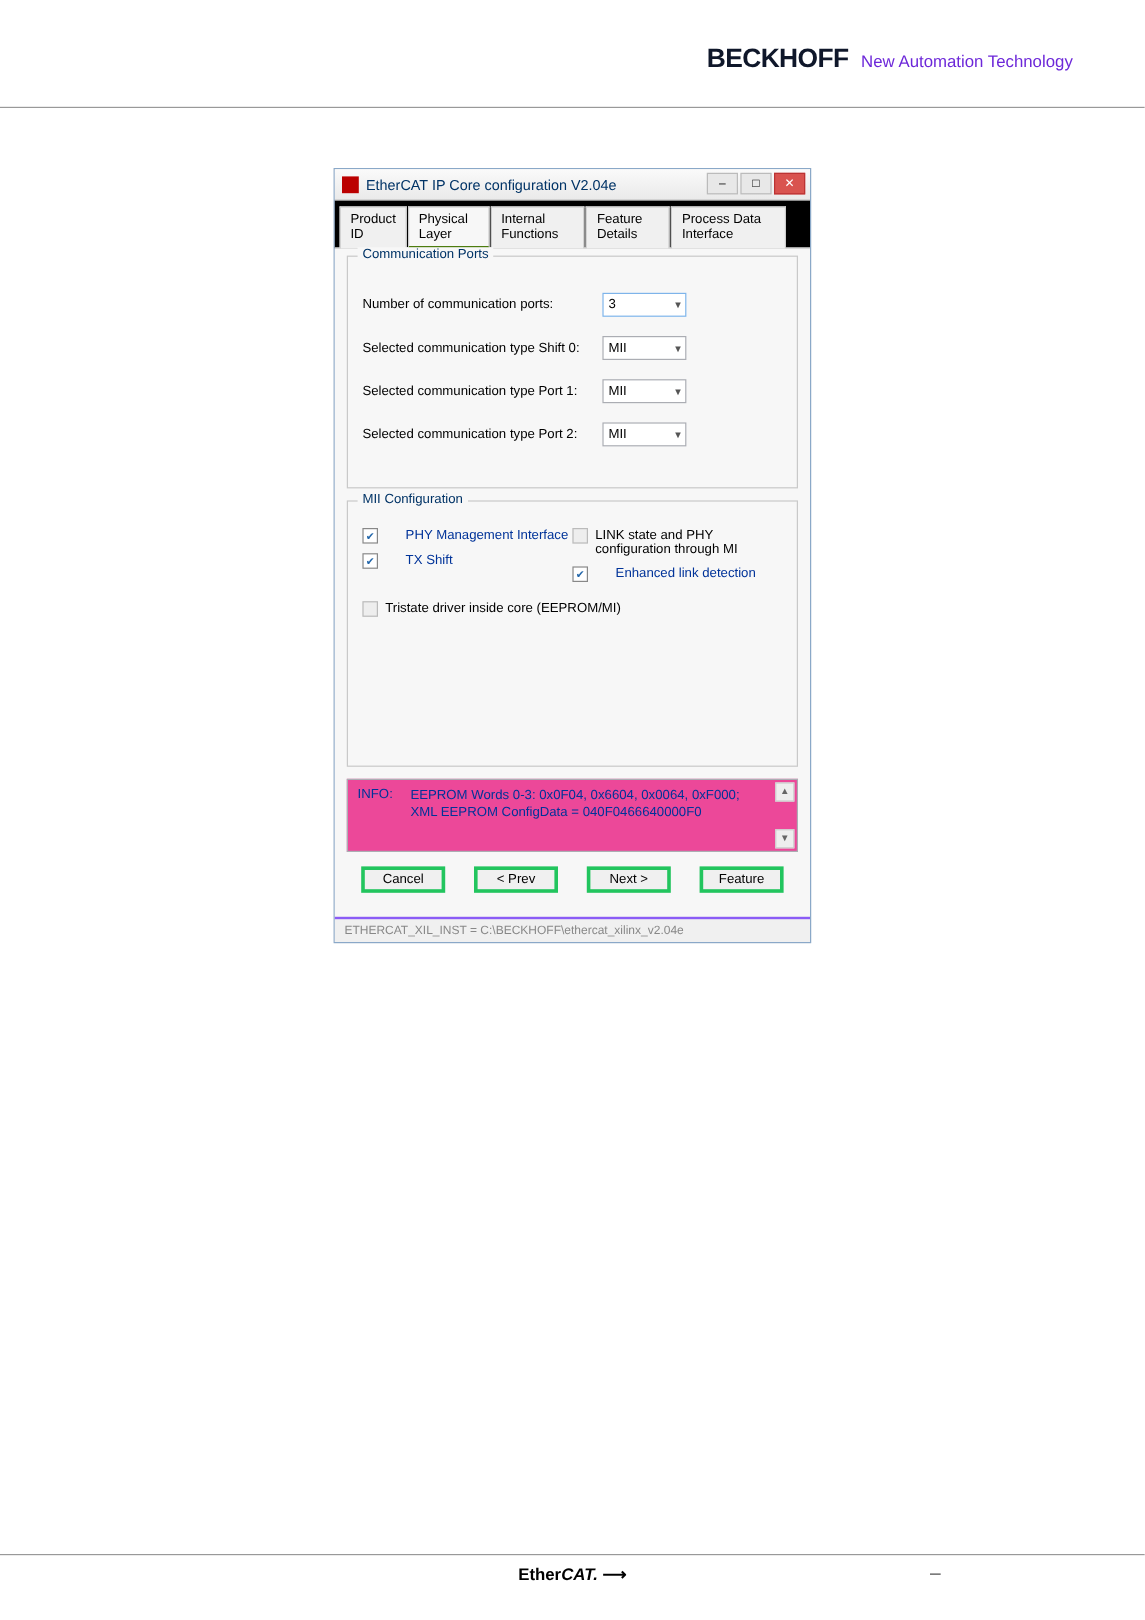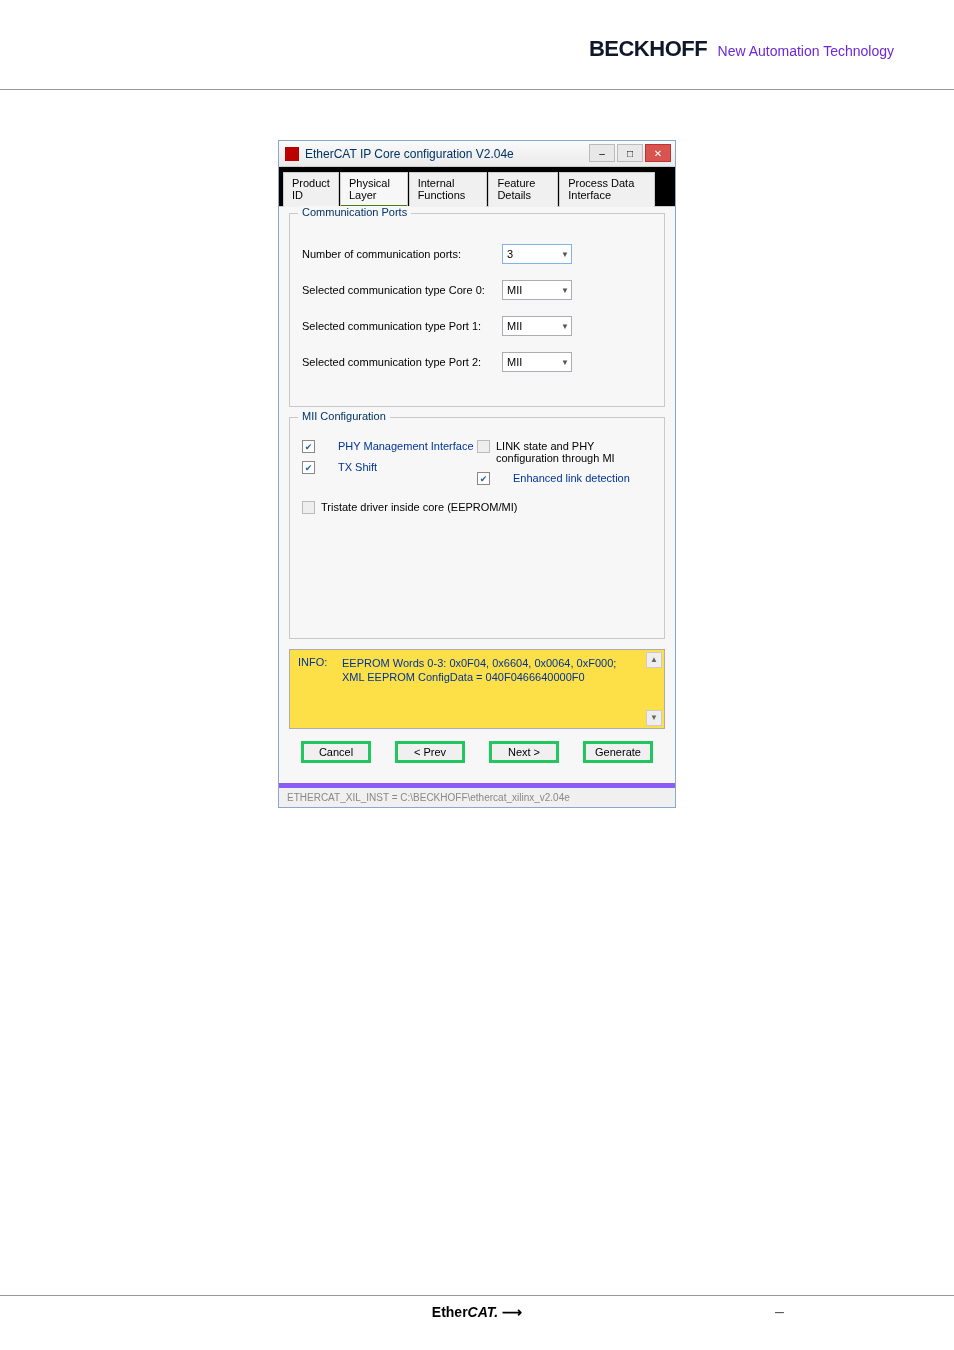--- a/index.html
+++ b/index.html
@@ -28,29 +28,29 @@
   .combo.sel { border-color: #7eb4ea; }
   .combo .arrow { font-size: 8px; color: #555; }
   .mii-group .cbrow { display: flex; align-items: flex-start; margin: 8px 0; }
   .cb { width: 13px; height: 13px; border: 1px solid #888; background: #fff; margin-right: 6px; display: inline-flex; align-items: center; justify-content: center; font-size: 9px; color: #1a4; flex-shrink: 0; }
   .cb.checked::after { content: "✔"; font-size: 9px; color: #2266aa; }
   .cb.disabled { background: #eee; border-color: #bbb; }
   .cblabel { font-size: 11px; }
   .cblabel.link { color: #003399; margin-left: 17px; }
   .mii-cols { display: flex; }
   .mii-col { width: 50%; }
-  .info-box { background: #fde047; border: 1px solid #abadb3; height: 80px; padding: 6px 8px; font-size: 11px; color: #003399; margin: 6px 0 12px 0; position: relative; }
+  .info-box { background: #ec4899; border: 1px solid #abadb3; height: 61px; padding: 6px 8px; font-size: 11px; color: #003399; margin: 6px 0 12px 0; position: relative; }
   .info-label { color: #003399; position: absolute; left: 8px; top: 6px; }
   .info-text { margin-left: 44px; display: block; line-height: 1.3; }
   .info-scroll { position: absolute; right: 2px; top: 2px; bottom: 2px; width: 16px; display: flex; flex-direction: column; justify-content: space-between; }
   .scroll-btn { width: 16px; height: 16px; background: #eee; border: 1px solid #ccc; font-size: 8px; text-align: center; line-height: 14px; color: #666; }
   .btn-row { display: flex; justify-content: space-between; padding: 0 12px 10px 12px; }
   .btn-row-inner { display: flex; gap: 24px; justify-content: center; width: 100%; }
   .btn { width: 74px; height: 22px; background: #f0f0f0; border: 3px solid #22c55e; font-size: 11px; cursor: pointer; }
-  .statusbar { border-top: 5px solid #8b5cf6; padding: 4px 8px; font-size: 10px; color: #888; background: #f0f0f0; }
+  .statusbar { border-top: 2px solid #8b5cf6; padding: 4px 8px; font-size: 10px; color: #888; background: #f0f0f0; }
   .blank-area { height: 98px; }
   .footer { position: absolute; bottom: 30px; left: 0; right: 0; border-top: 1px solid #999; padding-top: 8px; }
   .footer-inner { display: flex; justify-content: center; align-items: center; position: relative; text-align: right; }
   .footer-logo { font-size: 14px; font-weight: bold; }
   .footer-logo .ec { font-style: italic; }
   .footer-dash { position: absolute; right: 170px; font-size: 16px; color: #555; }
 </style>
 </head>
 <body>
 
@@ -89,21 +89,21 @@
 
         <div class="row">
           <span class="row-label">Number of communication ports:</span>
           <div class="combo sel">
             <span>3</span>
             <span class="arrow">▼</span>
           </div>
         </div>
 
         <div class="row">
-          <span class="row-label">Selected communication type Core 0:</span>
+          <span class="row-label">Selected communication type Shift 0:</span>
           <div class="combo">
             <span>MII</span>
             <span class="arrow">▼</span>
           </div>
         </div>
 
         <div class="row">
           <span class="row-label">Selected communication type Port 1:</span>
           <div class="combo">
             <span>MII</span>
@@ -162,21 +162,21 @@
           <div class="scroll-btn">▲</div>
           <div class="scroll-btn">▼</div>
         </div>
       </div>
 
       <div class="btn-row">
         <div class="btn-row-inner">
           <button class="btn">Cancel</button>
           <button class="btn">&lt; Prev</button>
           <button class="btn">Next &gt;</button>
-          <button class="btn">Generate</button>
+          <button class="btn">Feature</button>
         </div>
       </div>
 
     </div>
 
     <div class="statusbar">
       <span>ETHERCAT_XIL_INST =  C:\BECKHOFF\ethercat_xilinx_v2.04e</span>
     </div>
 
   </div>

